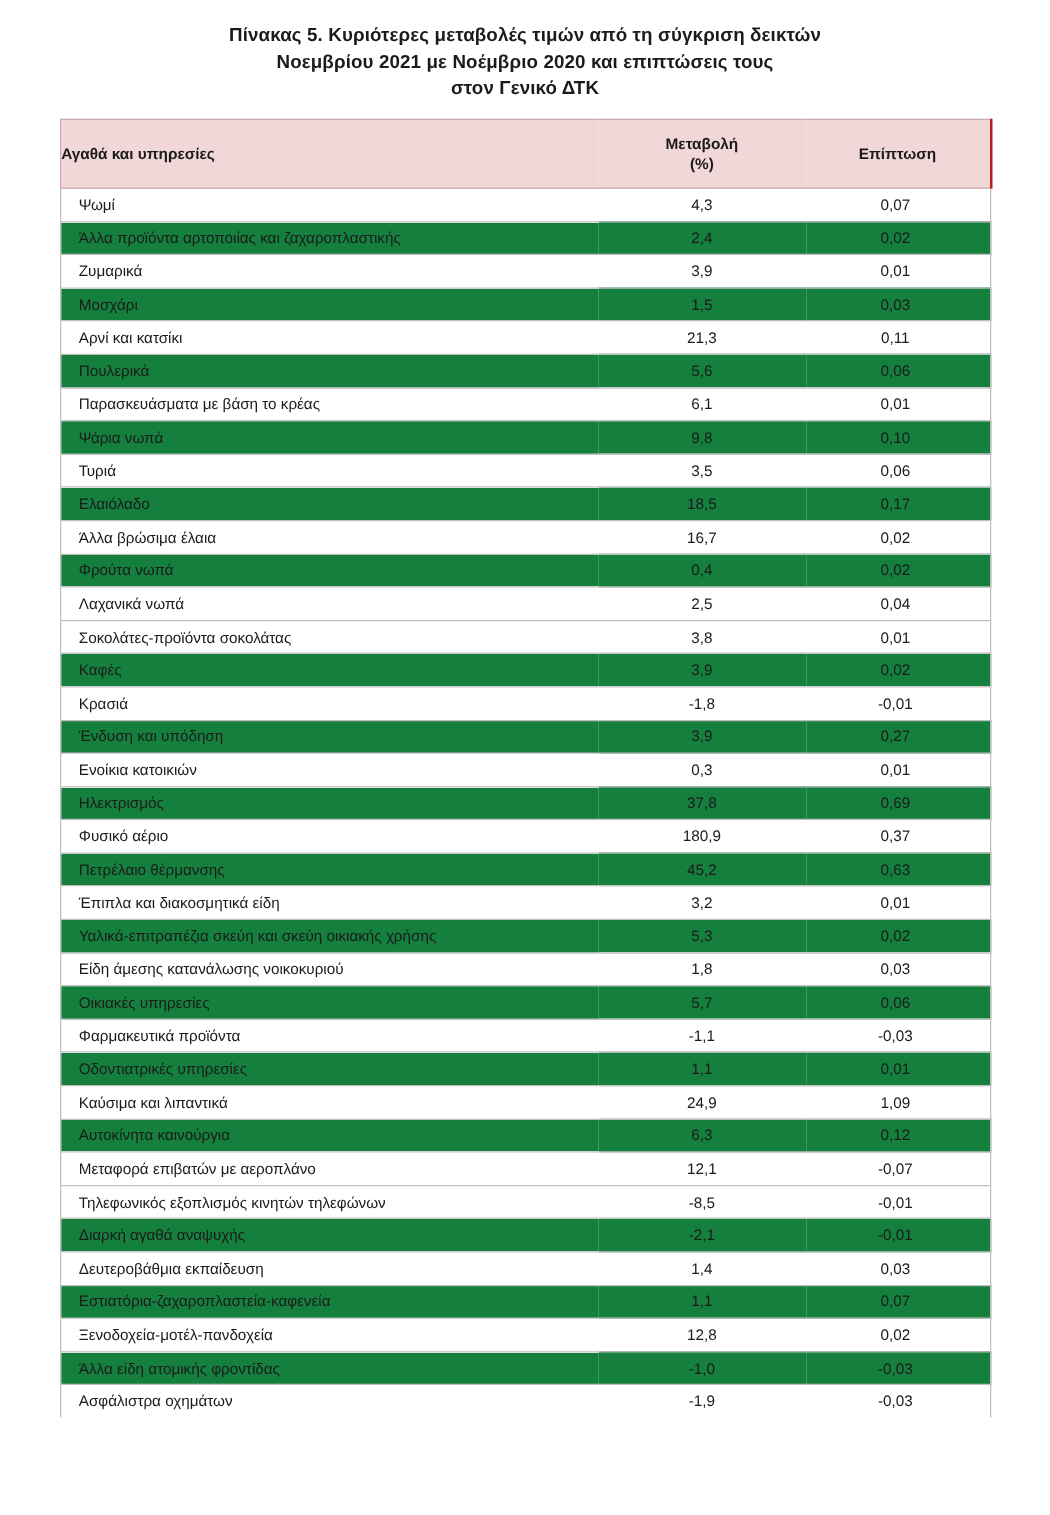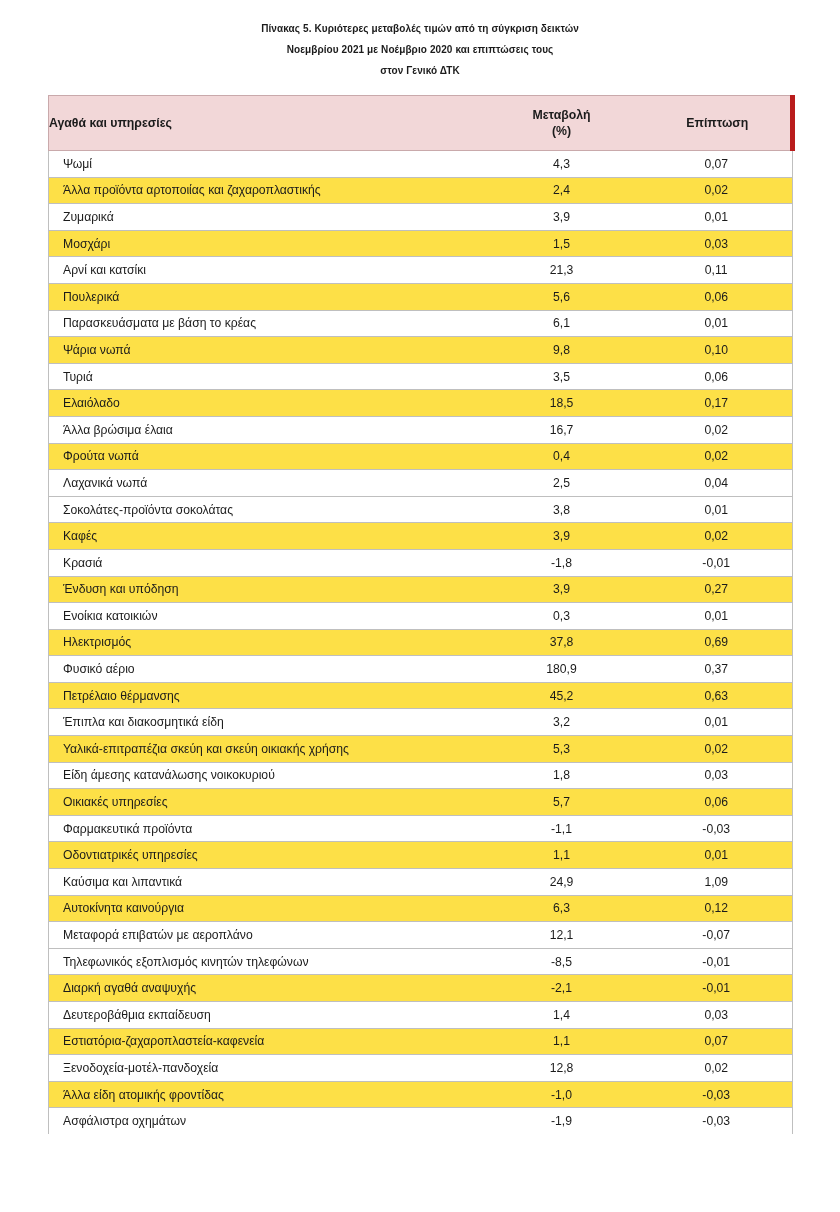--- a/index.html
+++ b/index.html
@@ -17,21 +17,21 @@
   }
   .page {
     width: 840px;
     height: 1212px;
     box-sizing: border-box;
     padding: 12px 48px 0 48px;
   }
   .title {
     text-align: center;
     font-weight: bold;
-    font-size: 10px;
+    font-size: 15px;
     line-height: 21px;
     color: #1b1b1b;
     margin: 6px 0 14px 0;
     letter-spacing: 0.1px;
   }
   .title .line {
     display: block;
     white-space: nowrap;
   }
   table.data {
@@ -57,34 +57,34 @@
   }
   thead th.h-goods {
     text-align: left;
     border-left: 1px solid #c9a9ab;
   }
   thead th.h-change {
     text-align: center;
   }
   thead th.h-impact {
     text-align: center;
-    border-right: 5px solid #b91c1c;
+    border-right: 2px solid #b91c1c;
     padding-right: 0;
   }
   thead th .sub {
     display: block;
     line-height: 16px;
   }
 
   tbody tr {
     height: 25.6px;
     margin-left: 38px;
   }
   tbody tr.alt td {
-    background: #fde047;
+    background: #15803d;
   }
   tbody tr td {
     background: #ffffff;
     font-size: 12.2px;
     color: #1b1b1b;
     border-bottom: 1px solid #bfbfbf;
     padding: 0;
     height: 25.6px;
     vertical-align: middle;
   }

